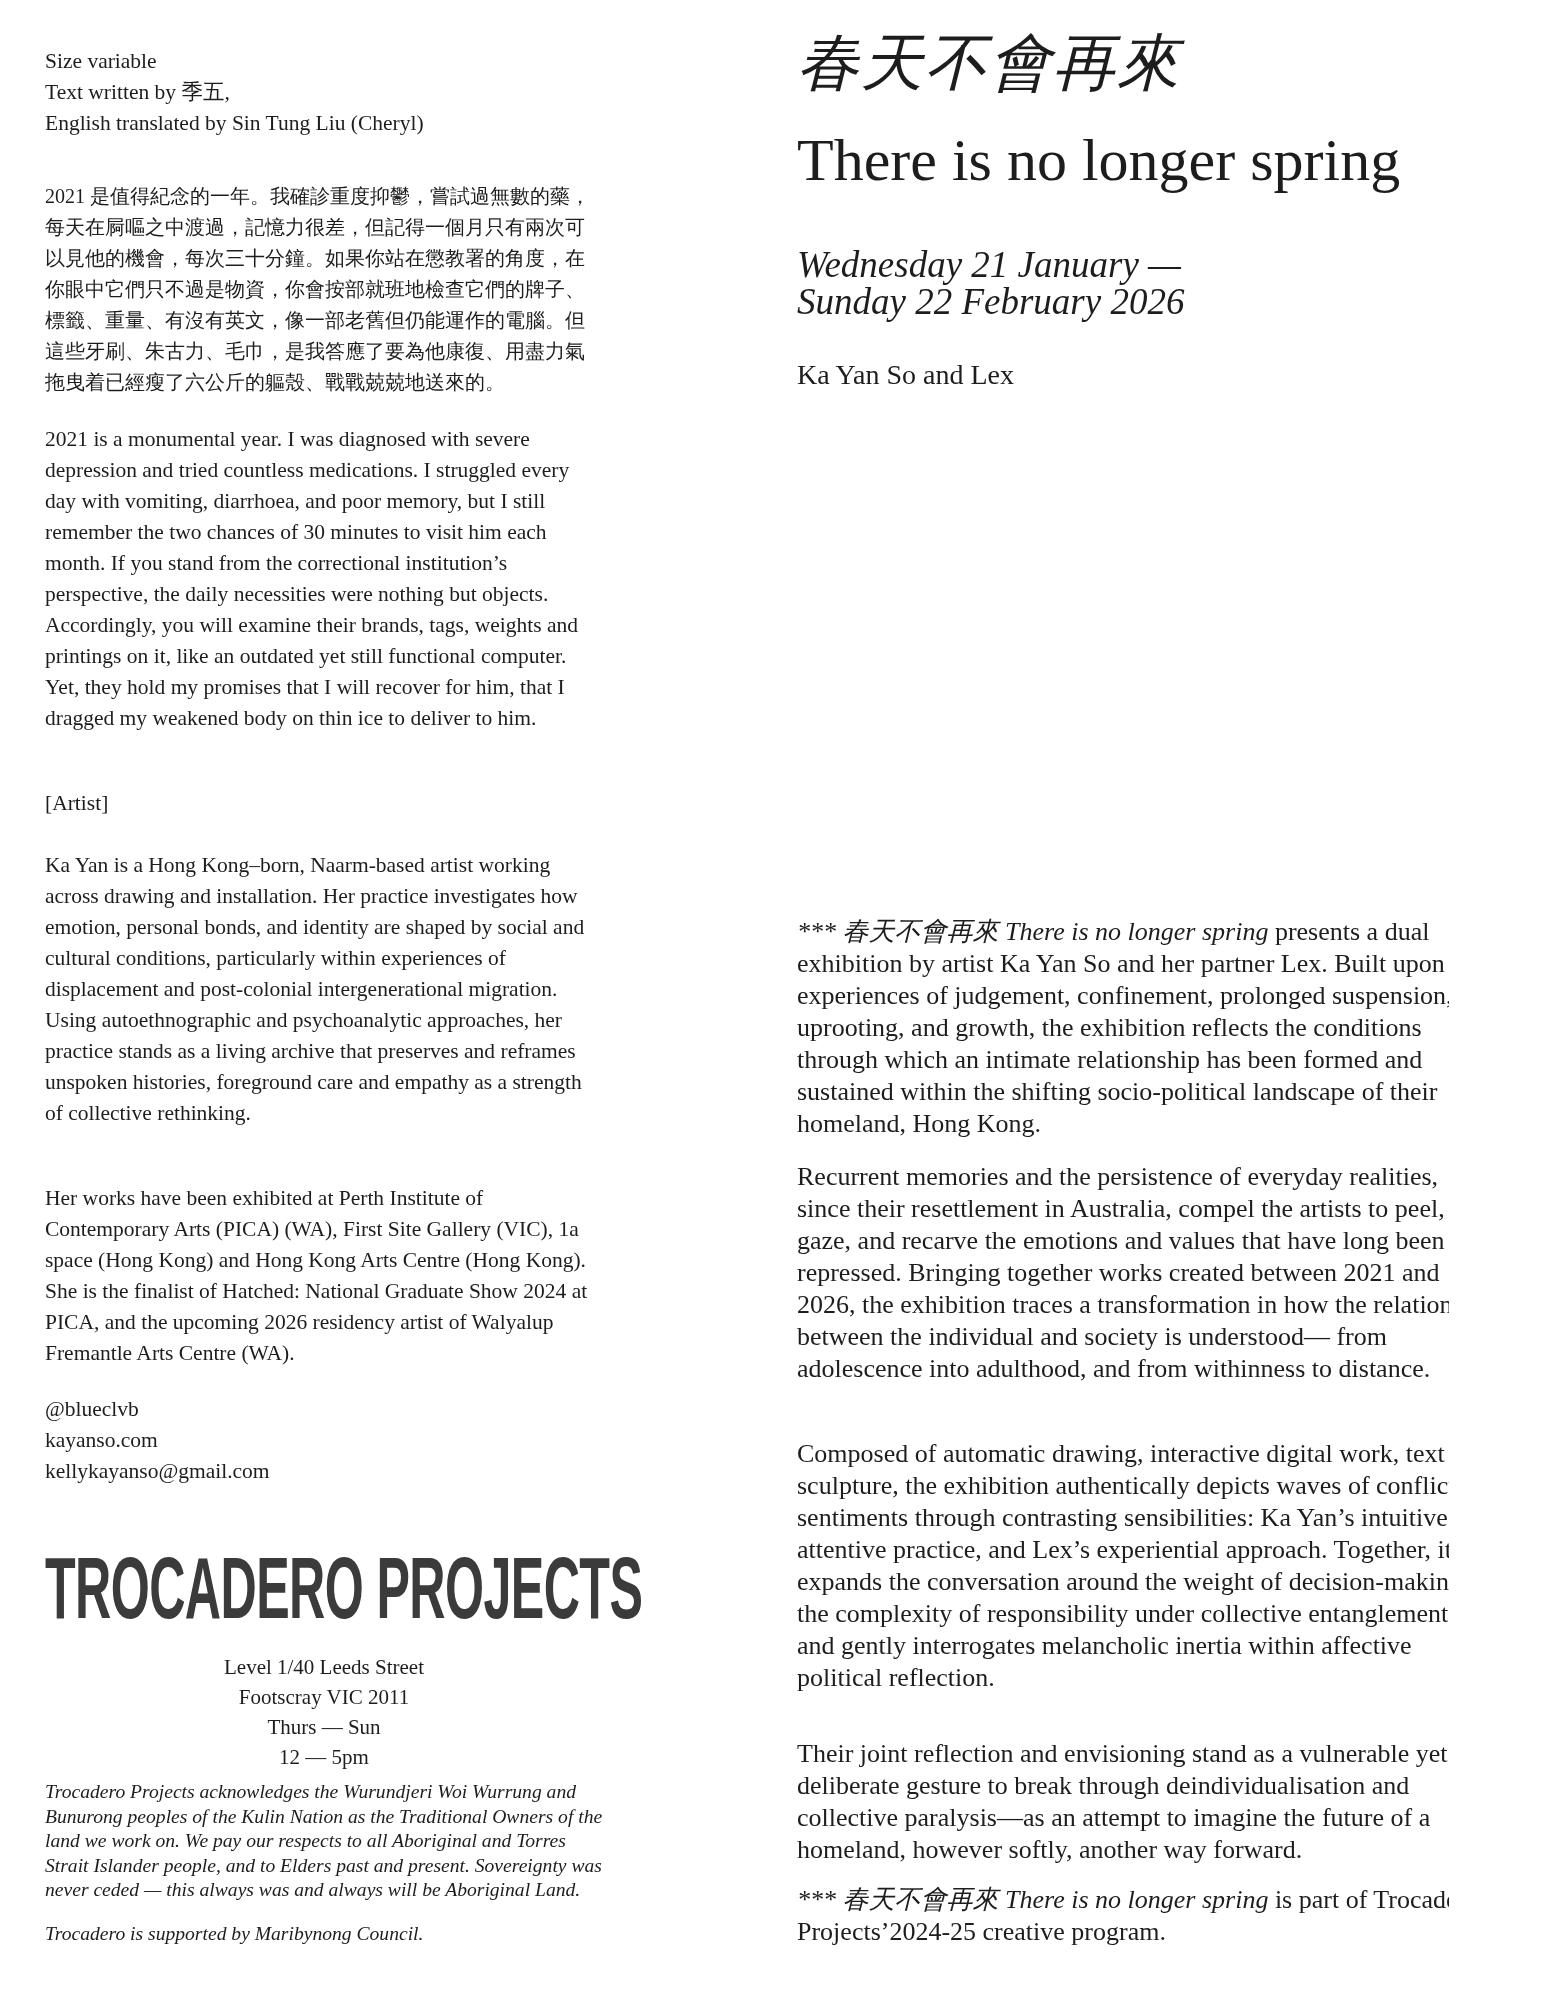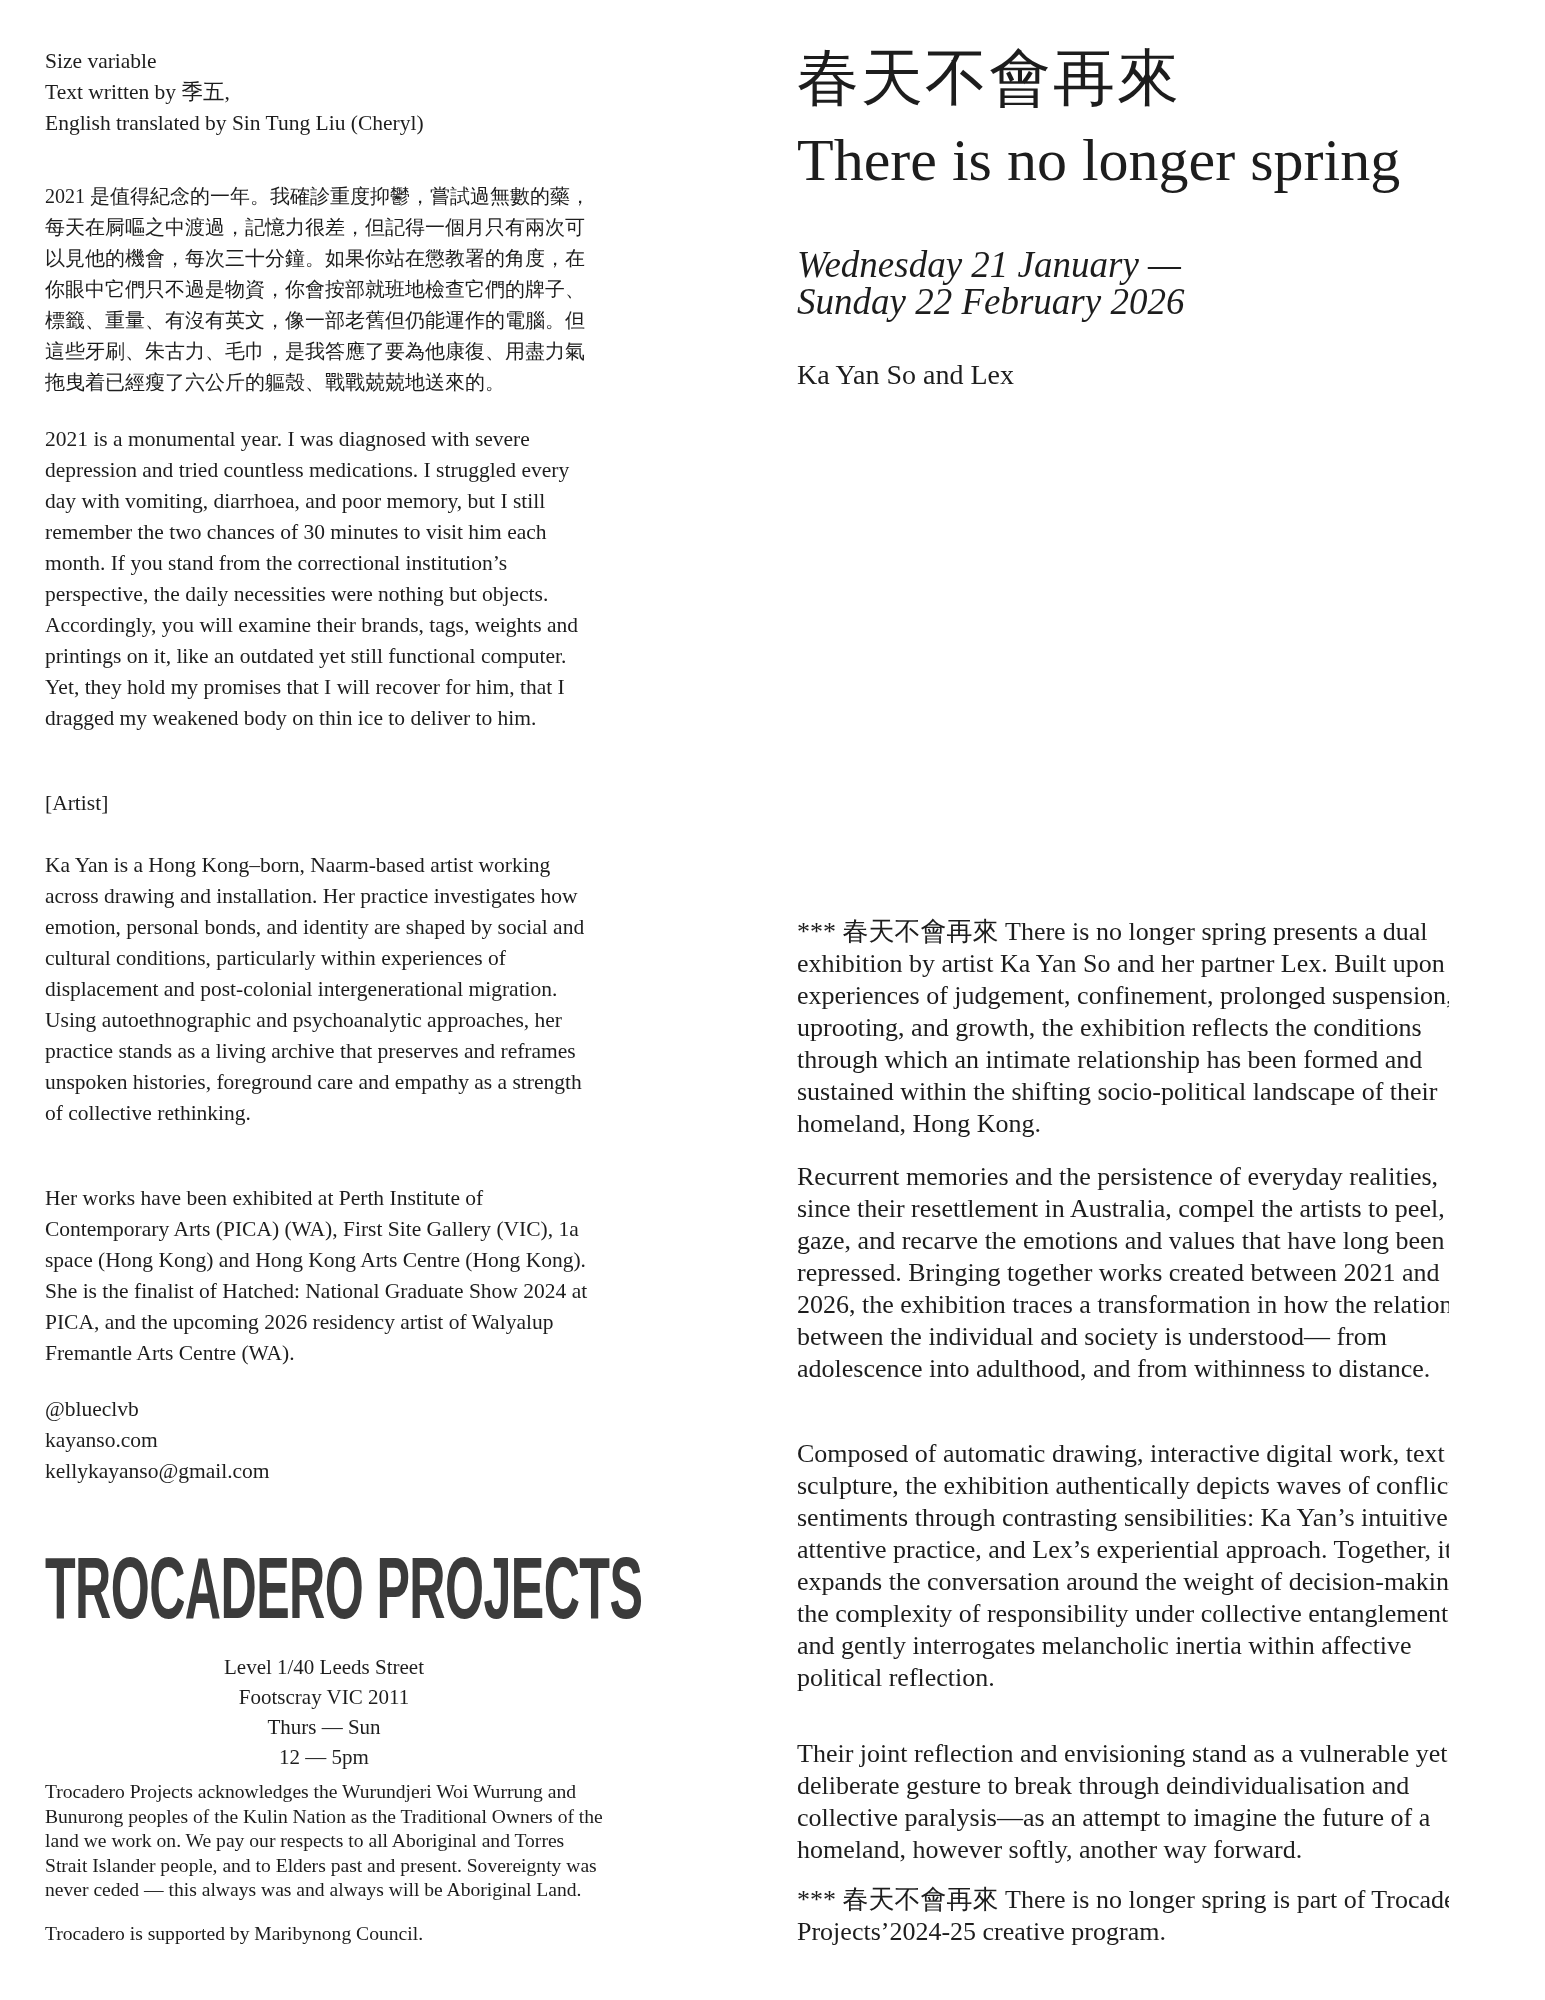--- a/index.html
+++ b/index.html
@@ -24,21 +24,21 @@
     font-weight:700;
     font-size:88px;
     line-height:72px;
     letter-spacing:-1px;
     color:#3b3b3b;
     transform:scaleX(0.57);
     transform-origin:left top;
     white-space:nowrap;
   }
   .address{font-size:21px;line-height:30px;text-align:center;}
-  .ital{}
+  .ital{font-style:italic;}
   .ack{font-size:19.6px;line-height:24.6px;}
   
   .right-col{left:797px;width:700px;}
   .title-zh{font-size:62px;line-height:76px;letter-spacing:2px;}
   .title-en{font-size:60px;line-height:68px;}
   .dates{font-size:37px;line-height:37px;font-style:italic;}
   .artists{font-size:28px;line-height:36px;}
   .body-lg{font-size:26px;line-height:32px;}
 </style>
 </head>
@@ -74,21 +74,21 @@
     <span style="display:block;">Level 1/40 Leeds Street</span>
     <span style="display:block;">Footscray VIC 2011</span>
     <span style="display:block;">Thurs — Sun</span>
     <span style="display:block;">12 — 5pm</span>
   </div>
 
   <div class="blk left-col ack ital" style="top:1780px;">Trocadero Projects acknowledges the Wurundjeri Woi Wurrung and Bunurong peoples of the Kulin Nation as the Traditional Owners of the land we work on. We pay our respects to all Aboriginal and Torres Strait Islander people, and to Elders past and present. Sovereignty was never ceded — this always was and always will be Aboriginal Land.</div>
 
   <div class="blk left-col ack ital" style="top:1922px;">Trocadero is supported by Maribynong Council.</div>
 
-  <div class="blk right-col title-zh" style="top:40px;">春天不會再來</div>
+  <div class="blk right-col title-zh" style="top:25px;font-style:italic;">春天不會再來</div>
 
   <div class="blk right-col title-en" style="top:126px;">There is no longer spring</div>
 
   <div class="blk right-col dates" style="top:246px;">
     <span style="display:block;">Wednesday 21 January —</span>
     <span style="display:block;">Sunday 22 February 2026</span>
   </div>
 
   <div class="blk right-col artists" style="top:357px;">Ka Yan So and Lex</div>
 

